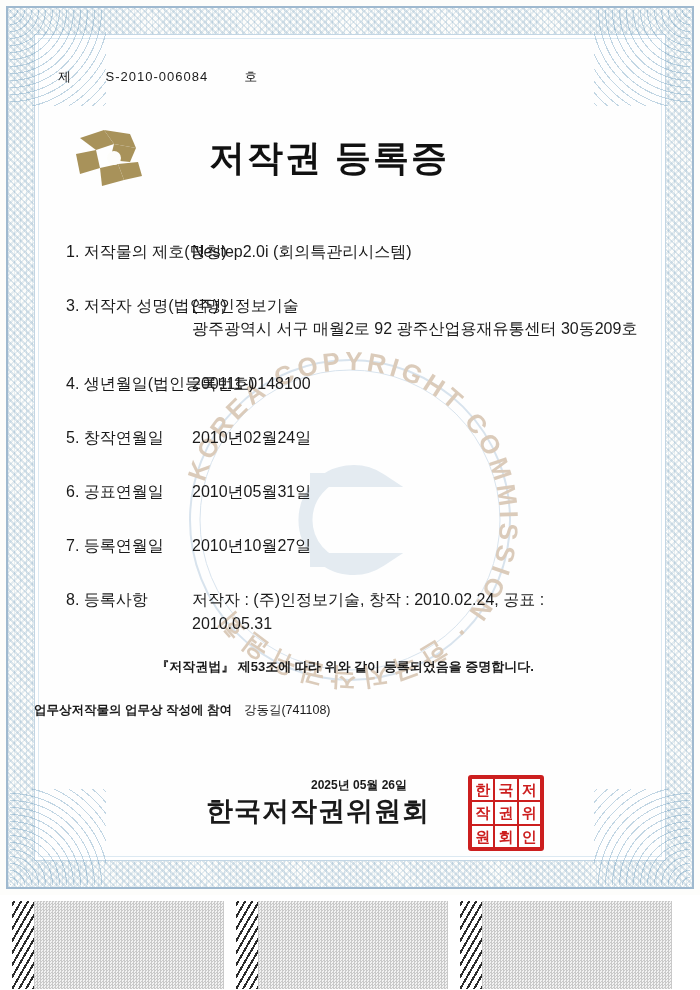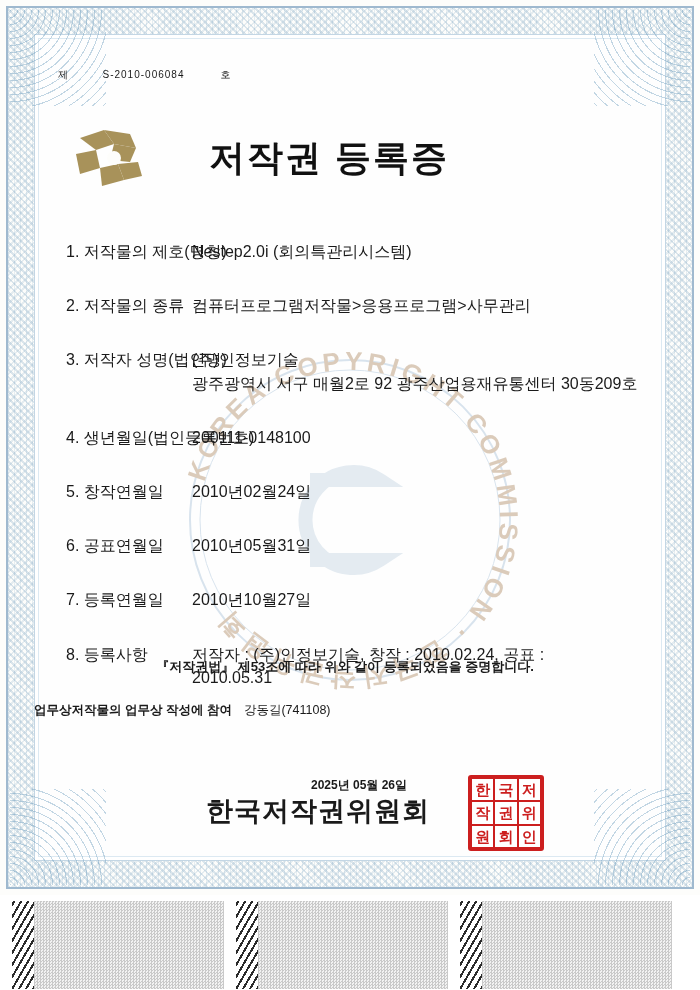--- a/index.html
+++ b/index.html
@@ -70,21 +70,21 @@
   
   .content {
     position: absolute;
     left: 0; top: 0;
     width: 700px; height: 895px;
   }
 
   .regno {
     position: absolute;
     left: 58px; top: 68px;
-    font-size: 10px;
+    font-size: 13px;
     letter-spacing: 0.5px;
   }
   .regno .lbl { margin-right: 34px; }
   .regno .num { margin-right: 36px; letter-spacing: 1px; }
 
   .logo {
     position: absolute;
     left: 74px; top: 128px;
     width: 78px; height: 64px;
   }
@@ -274,26 +274,20 @@
 
     <div class="fields">
 
       <div class="field">
         <div class="f-label">1. 저작물의 제호(명칭)</div>
         <div class="f-value">
           <span>Nestep2.0i (회의특관리시스템)</span>
         </div>
       </div>
 
-      <div class="field">
-        <div class="f-label">2. 저작물의 종류</div>
-        <div class="f-value">
-          <span>컴퓨터프로그램저작물&gt;응용프로그램&gt;사무관리</span>
-        </div>
-      </div>
 
       <div class="field">
         <div class="f-label">3. 저작자 성명(법인명)</div>
         <div class="f-value">
           <span>(주)인정보기술</span>
           <span class="line2">광주광역시 서구 매월2로 92 광주산업용재유통센터 30동209호</span>
         </div>
       </div>
 
       <div class="field">

